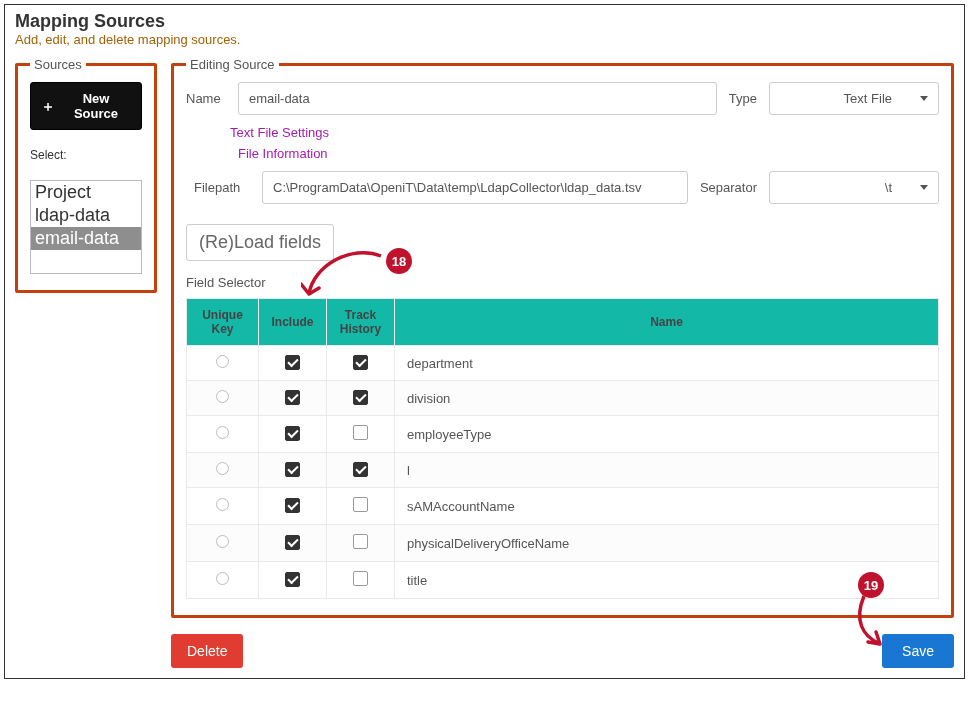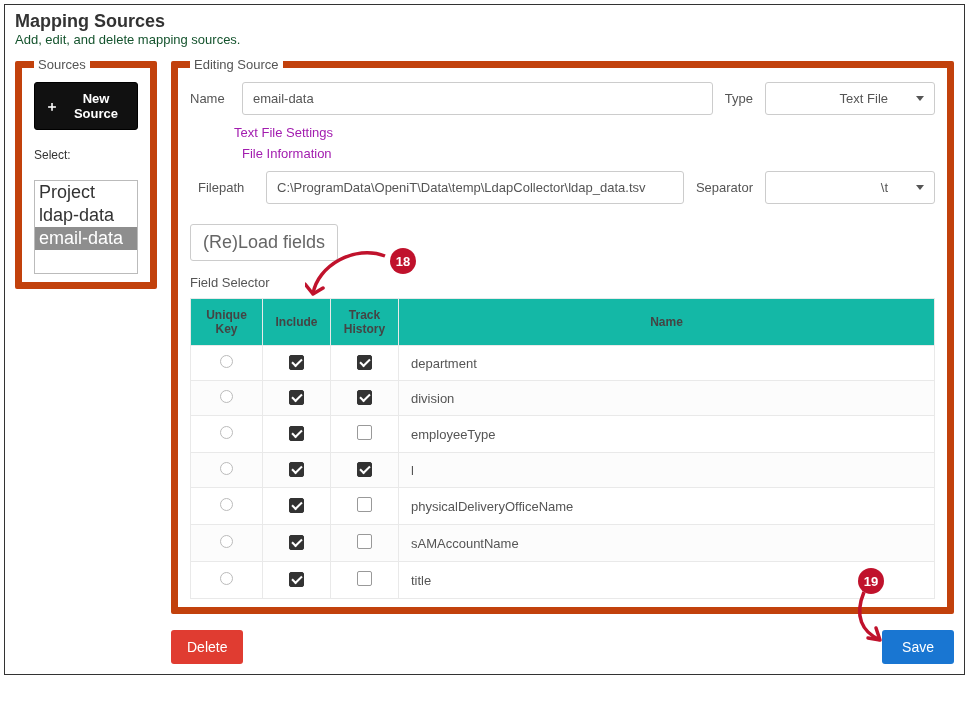--- a/index.html
+++ b/index.html
@@ -8,29 +8,29 @@
     font-size: 13px;
     color: #333;
     background: #fff;
     padding: 4px;
   }
   .outer {
     border: 1px solid #333;
     padding: 6px 10px 10px 10px;
   }
   .page-title { font-size: 18px; font-weight: 600; color: #333; margin-bottom: 0; }
-  .page-subtitle { font-size: 13px; color: #14532d; margin-bottom: 10px; }
+  .page-subtitle { font-size: 13px; color: #a16207; margin-bottom: 10px; }
   .main-row { display: flex; gap: 14px; }
   .col-left { width: 142px; flex-shrink: 0; }
   .col-right { flex: 1; }
 
   fieldset {
-    border: 7px solid #c2410c;
+    border: 3px solid #c2410c;
     border-radius: 2px;
-    padding: 10px 12px 8px 12px;
+    padding: 10px 12px 16px 12px;
     margin: 0;
   }
   legend {
     padding: 0 4px;
     font-size: 13px;
     color: #555;
   }
 
   .btn-new-source {
     background: #111;
@@ -341,27 +341,27 @@
                   <tr>
                     <td><span class="radio"></span></td>
                     <td><span class="checkbox checked"></span></td>
                     <td><span class="checkbox checked"></span></td>
                     <td class="name-cell">l</td>
                   </tr>
                   <tr>
                     <td><span class="radio"></span></td>
                     <td><span class="checkbox checked"></span></td>
                     <td><span class="checkbox"></span></td>
+                    <td class="name-cell">sAMAccountName</td>
+                  </tr>
+                  <tr>
+                    <td><span class="radio"></span></td>
+                    <td><span class="checkbox checked"></span></td>
+                    <td><span class="checkbox"></span></td>
                     <td class="name-cell">physicalDeliveryOfficeName</td>
-                  </tr>
-                  <tr>
-                    <td><span class="radio"></span></td>
-                    <td><span class="checkbox checked"></span></td>
-                    <td><span class="checkbox"></span></td>
-                    <td class="name-cell">sAMAccountName</td>
                   </tr>
                   <tr>
                     <td><span class="radio"></span></td>
                     <td><span class="checkbox checked"></span></td>
                     <td><span class="checkbox"></span></td>
                     <td class="name-cell">title</td>
                   </tr>
                 </tbody>
             </table>
           </div>

